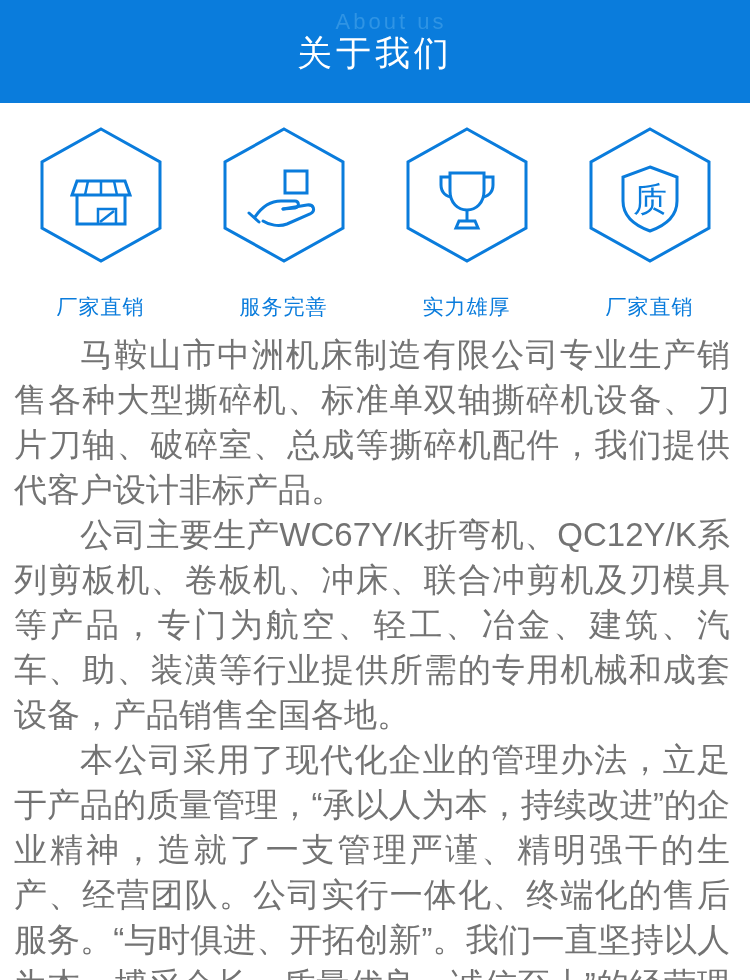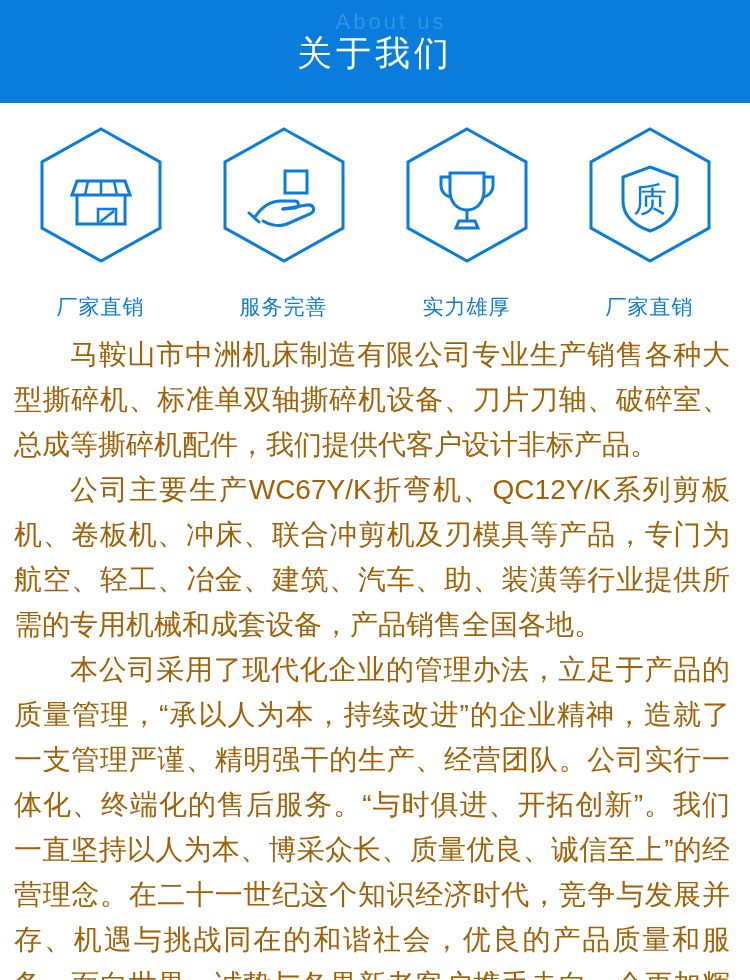--- a/index.html
+++ b/index.html
@@ -86,23 +86,23 @@
     white-space: nowrap;
   }
 
   
   .body-text {
     padding: 4px 14px 0 14px;
     box-sizing: border-box;
     width: 750px;
   }
   .para {
-    font-size: 28px;
+    font-size: 33px;
     line-height: 45px;
-    color: #a16207;
+    color: #737373;
     text-indent: 2em;
     text-align: justify;
     margin: 0 6px 0 0;
     font-family: "Liberation Sans", sans-serif;
   }
 </style>
 </head>
 <body>
 
 <div class="page">

